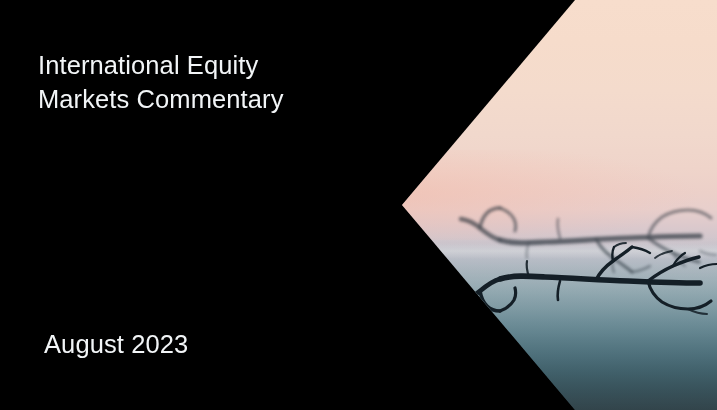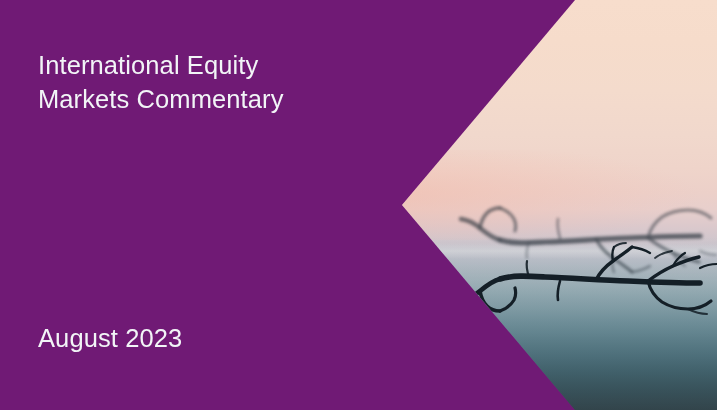--- a/index.html
+++ b/index.html
@@ -6,21 +6,21 @@
   html, body {
     margin: 0;
     padding: 0;
     background: #ffffff;
   }
   #card {
     position: relative;
     width: 717px;
     height: 410px;
     overflow: hidden;
-    background: #701a75;
+    background: #000000;
     font-family: "Liberation Sans", sans-serif;
   }
 
   
   #photo-panel {
     position: absolute;
     top: 0;
     left: 0;
     width: 717px;
     height: 410px;
@@ -143,21 +143,21 @@
     font-size: 39px;
     line-height: 48px;
     letter-spacing: 0.1px;
     color: #3fc587;
     white-space: pre-line;
   }
   .dateline {
     position: absolute;
     top: 322px;
     left: 0;
-    margin: 0;
+    margin: 6px;
     font-family: "Liberation Sans", sans-serif;
     font-weight: 400;
     font-size: 25.5px;
     line-height: 32px;
     letter-spacing: 0.1px;
     color: #f2f5f7;
   }
 </style>
 </head>
 <body>

